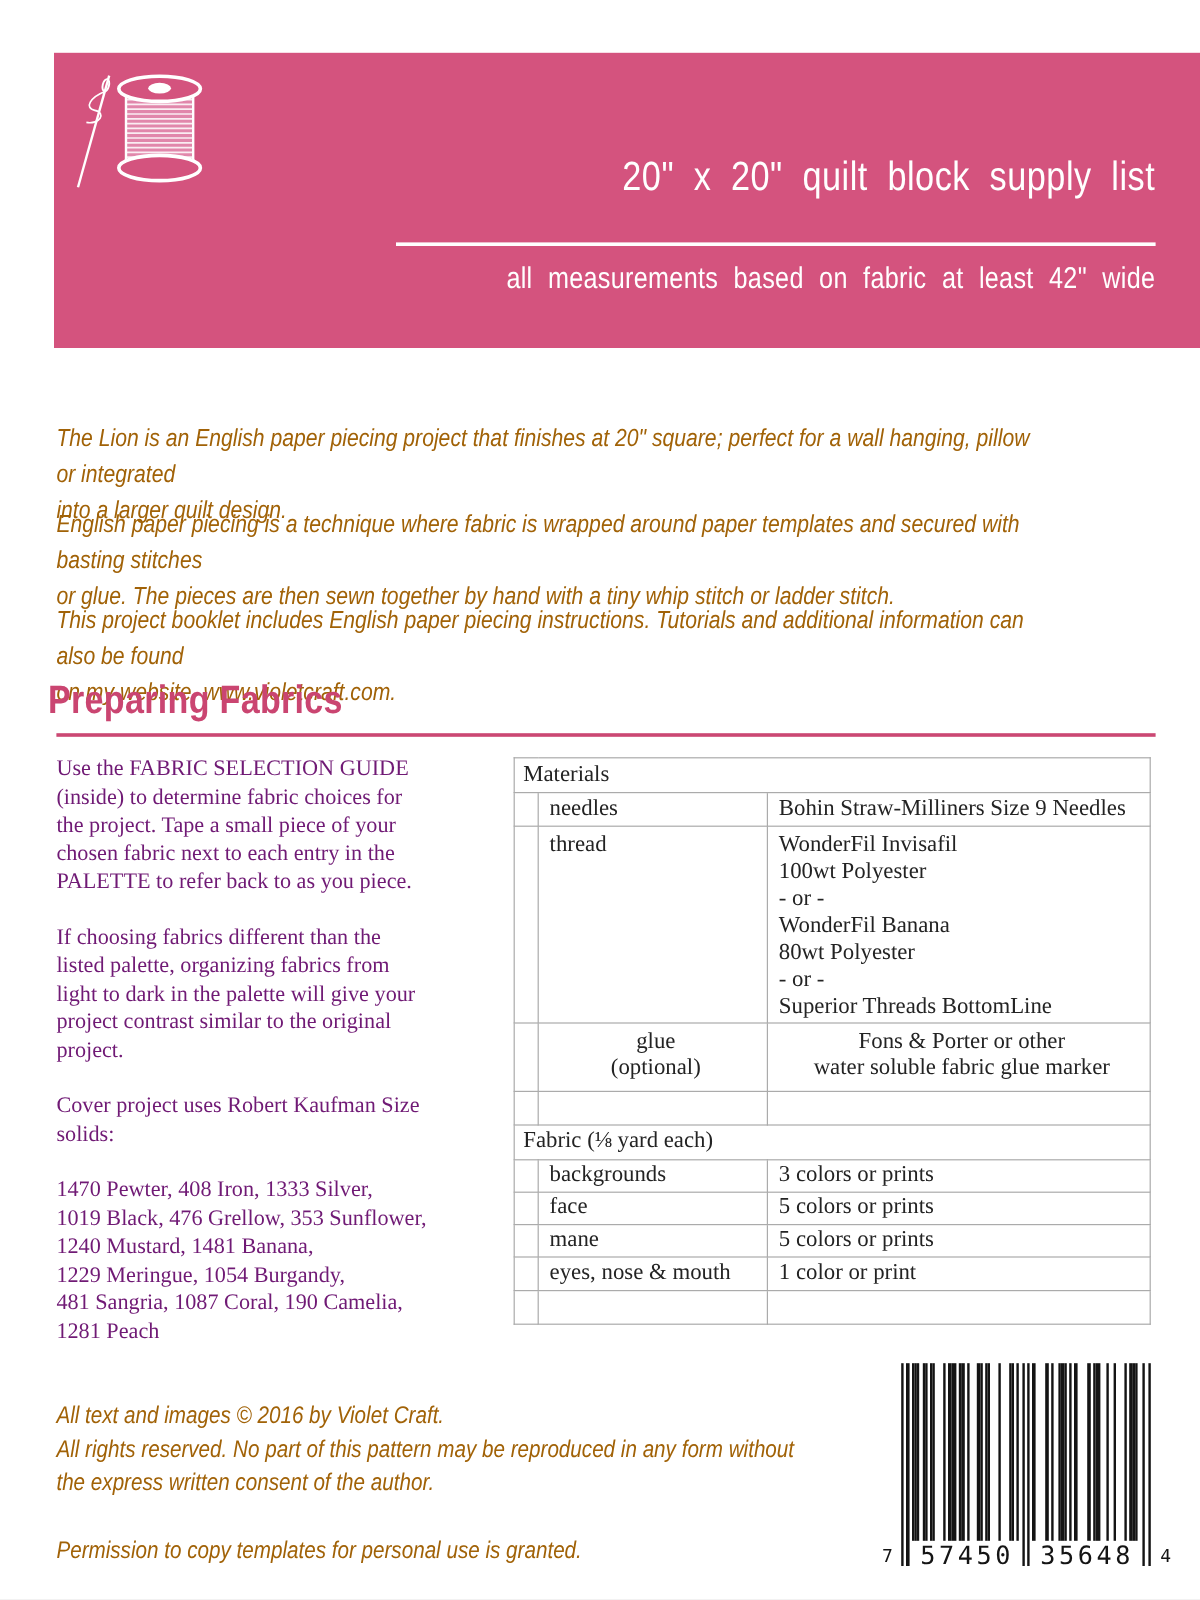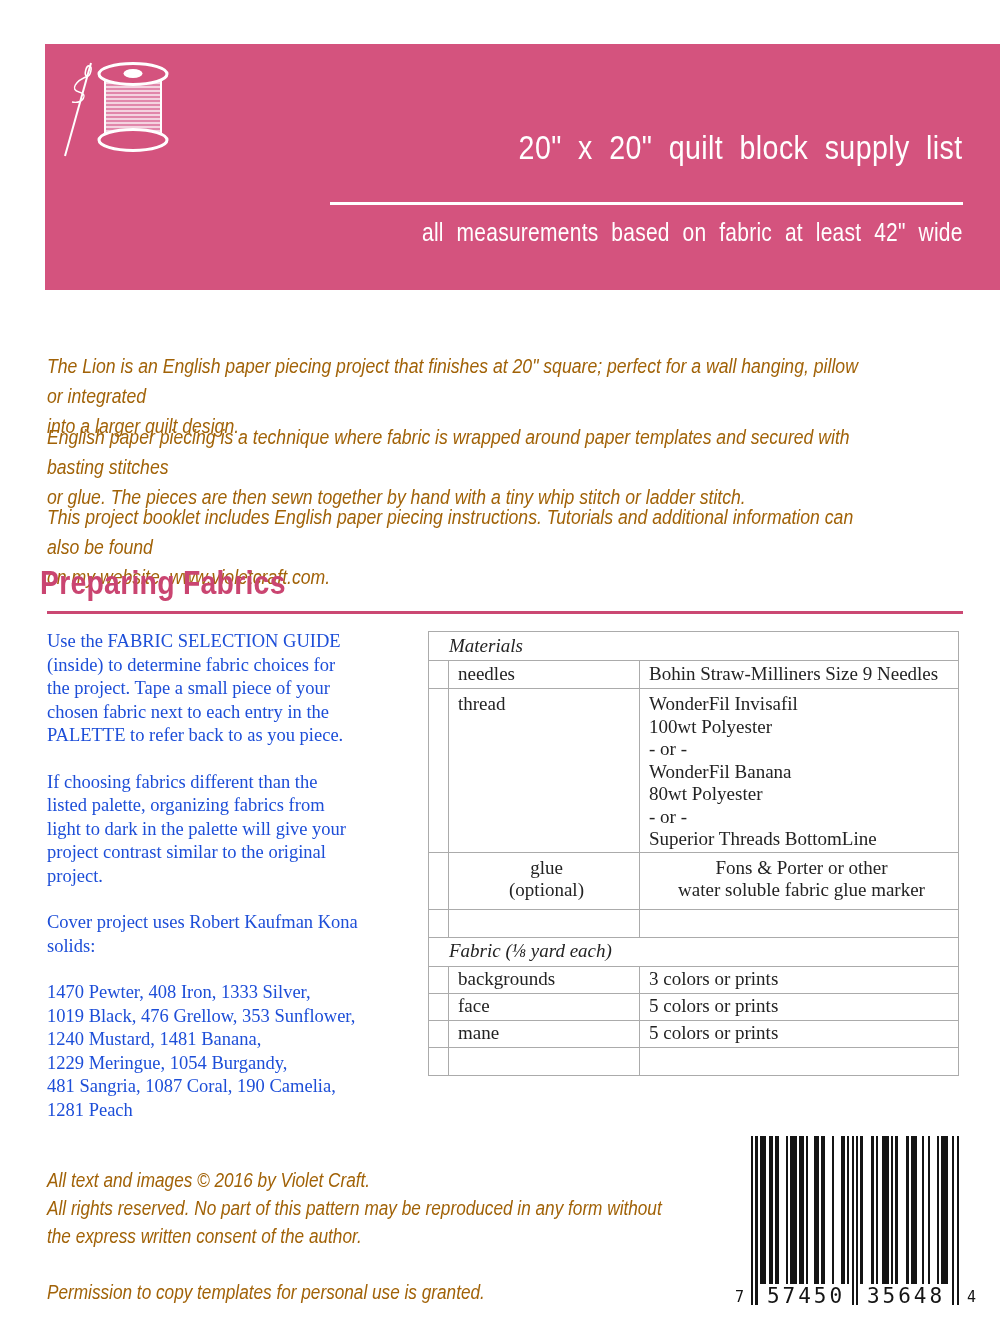--- a/index.html
+++ b/index.html
@@ -49,34 +49,34 @@
     color:#ca4571; font-size:33px; font-weight:600; letter-spacing:0.3px;
   }
   .heading-rule {
     position:absolute; left:47px; top:611px; width:916px; height:3px;
     background:#cb4873;
   }
 
   
   .left-col {
     position:absolute; left:47px; top:630px; width:375px;
-    font-family:"Liberation Serif", serif; color:#1d4ed8;
+    font-family:"Liberation Serif", serif; color:#701a75;
     font-size:18.5px; line-height:23.5px;
   }
   .left-col p { white-space:pre-line; margin-bottom:23px; }
 
   
   .supply-table {
     position:absolute; left:428px; top:631px; width:530px;
     border-collapse:collapse; table-layout:fixed;
     font-family:"Liberation Serif", serif; color:#232323; font-size:19px;
     line-height:22.5px;
   }
   .supply-table td { border:1px solid #ababab; vertical-align:middle; padding:1px 4px 1px 9px; white-space:pre-line; overflow:hidden; }
-  .supply-table td.sec { padding-left:20px;font-style:italic; }
+  .supply-table td.sec { padding-left:7px; }
   .supply-table col.c0 { width:20px; }
   .supply-table col.c1 { width:191px; }
   .supply-table col.c2 { width:319px; }
   tr.rh      { height:29px; }
   tr.r28     { height:28px; }
   tr.r27     { height:27px; }
   tr.rthread { height:152px; }
   tr.rglue   { height:57px;text-align:center; }
   tr.rthread td, tr.rglue td { vertical-align:top; padding-top:4px; }
 
@@ -177,21 +177,21 @@
     <p>Use the FABRIC SELECTION GUIDE
 (inside) to determine fabric choices for
 the project. Tape a small piece of your
 chosen fabric next to each entry in the
 PALETTE to refer back to as you piece.</p>
     <p>If choosing fabrics different than the
 listed palette, organizing fabrics from
 light to dark in the palette will give your
 project contrast similar to the original
 project.</p>
-    <p>Cover project uses Robert Kaufman Kona
+    <p>Cover project uses Robert Kaufman Size
 solids:</p>
     <p>1470 Pewter, 408 Iron, 1333 Silver,
 1019 Black, 476 Grellow, 353 Sunflower,
 1240 Mustard, 1481 Banana,
 1229 Meringue, 1054 Burgandy,
 481 Sangria, 1087 Coral, 190 Camelia,
 1281 Peach</p>
   </div>
 
   <table class="supply-table">
@@ -245,20 +245,25 @@
       <td>face</td>
       <td>5 colors or prints</td>
     </tr>
     <tr class="r27">
       <td></td>
       <td>mane</td>
       <td>5 colors or prints</td>
     </tr>
     <tr class="r28">
       <td></td>
+      <td>eyes, nose &amp; mouth</td>
+      <td>1 color or print</td>
+    </tr>
+    <tr class="r28">
+      <td></td>
           <td></td>
           <td></td>
     </tr>
   </tbody>
     </table>
 
   <div class="footer-para p-foot1">
     <span class="cx">All text and images  © 2016 by Violet Craft.</span>
   </div>
   <div class="footer-para p-foot2">

